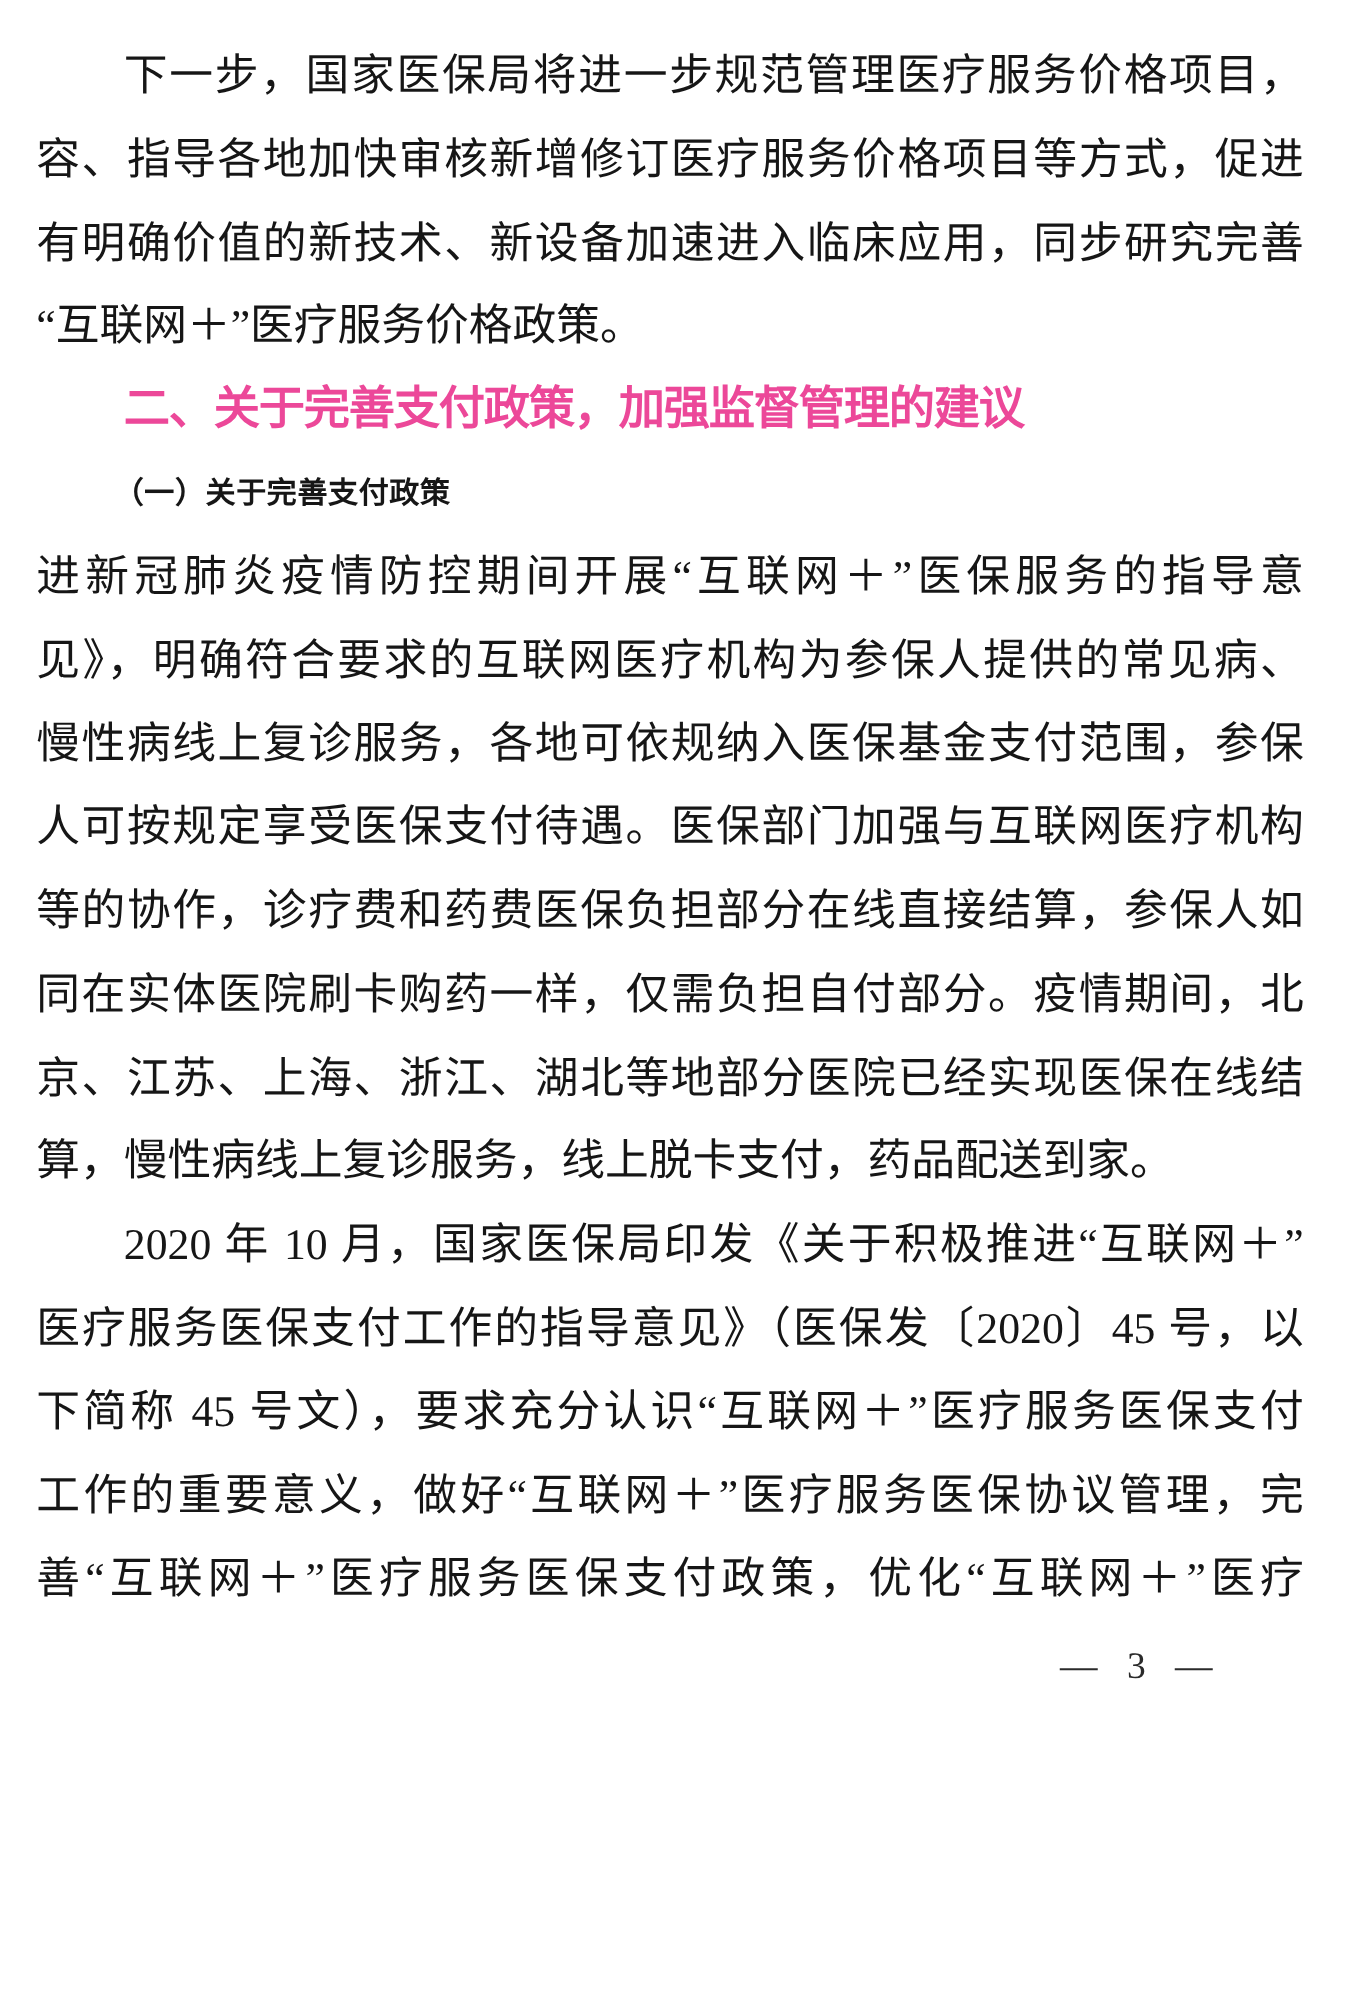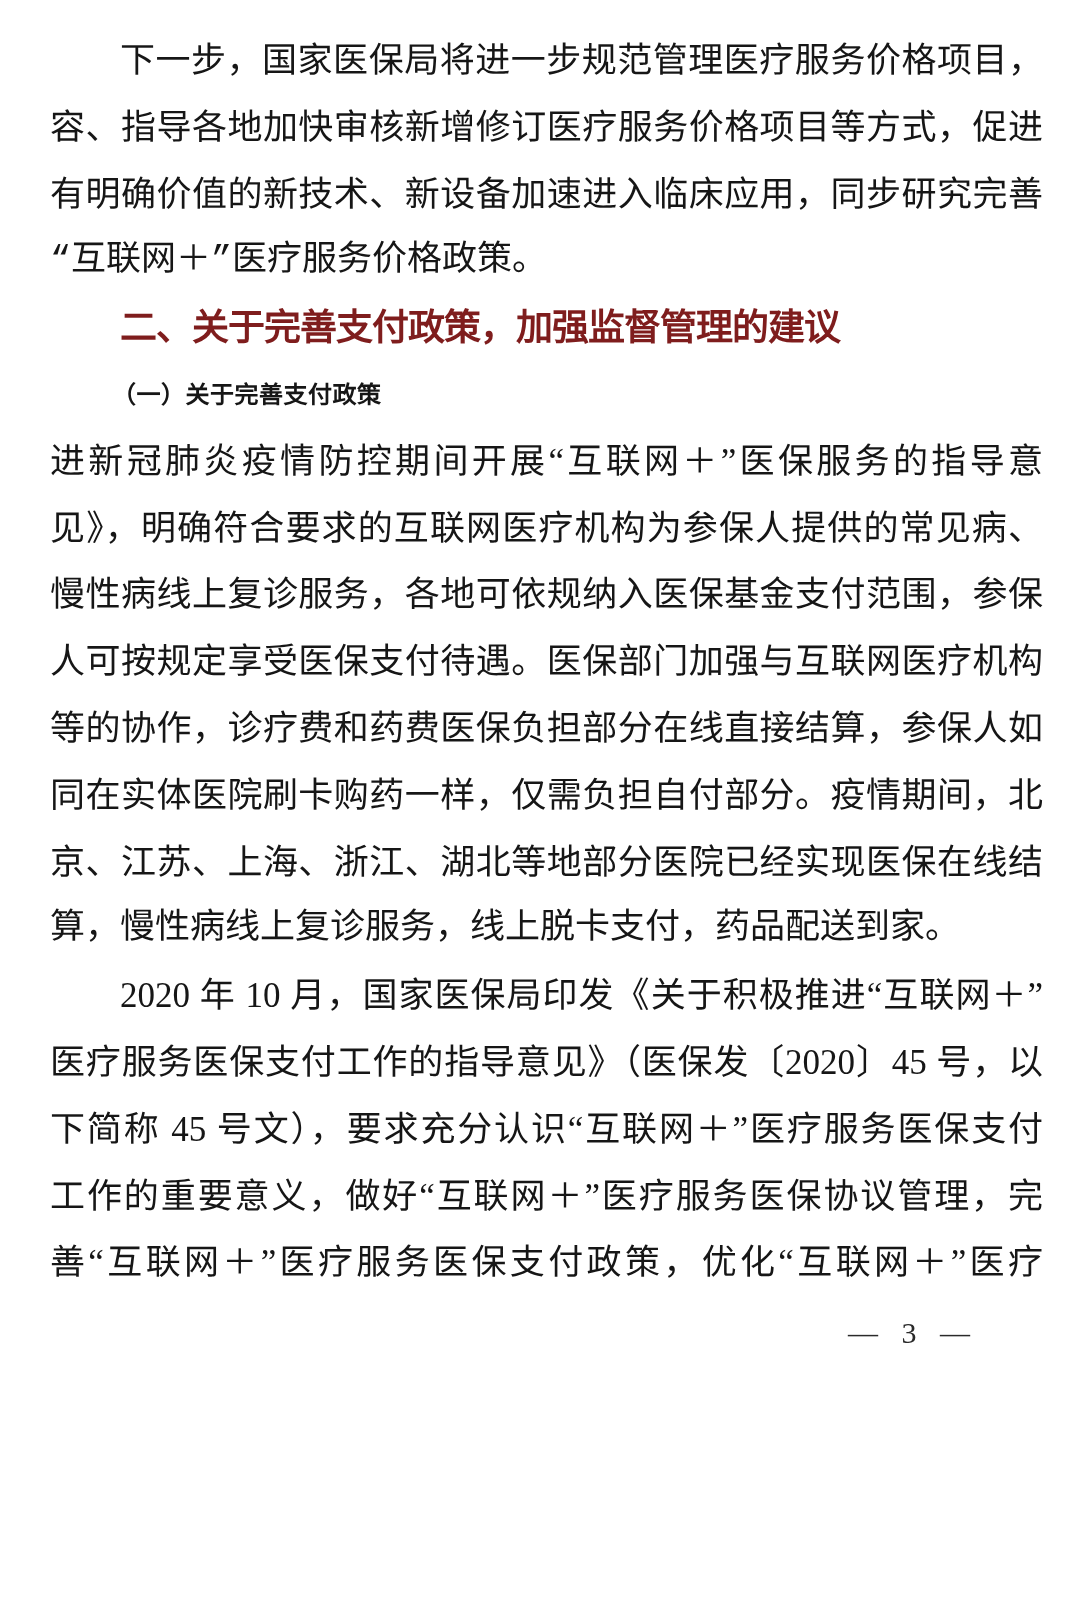--- a/index.html
+++ b/index.html
@@ -7,46 +7,46 @@
     padding: 0;
     background: #ffffff;
   }
   .page {
     position: relative;
     width: 1080px;
     height: 1601px;
     margin: 0 auto;
     background: #ffffff;
     box-sizing: border-box;
-    padding: 28px 37px 0 50px;
+    padding: 28px 37px 0 29px;
     overflow: hidden;
     color: #161616;
     font-family: "Liberation Serif", "DejaVu Serif", serif;
     font-size: 35px;
     line-height: 66.8px;
   }
   .para { margin: 0; }
   .line {
     text-align: justify;
     text-align-last: justify;
     height: 66.8px;
     overflow: hidden;
   }
   .line.first { text-indent: 70px; }
-  .line.end { text-align-last: left; font-family: Liberation Mono, monospace; }
+  .line.end { text-align-last: left; }
   .section-heading {
     margin: 0;
     font-family: Liberation Serif, serif;
     font-weight: bold;
     font-size: 37px;
     line-height: 66.8px;
     height: 66.8px;
     text-indent: 70px;
     letter-spacing: -1px;
-    color: #7f1d1d;
+    color: #ec4899;
   }
   .subsection-heading {
     margin: 0;
     font-family: "Liberation Serif", "DejaVu Serif", serif;
     font-weight: bold;
     font-size: 24px;
     line-height: 66.8px;
     height: 66.8px;
     text-indent: 62px;
     letter-spacing: 0.5px;

